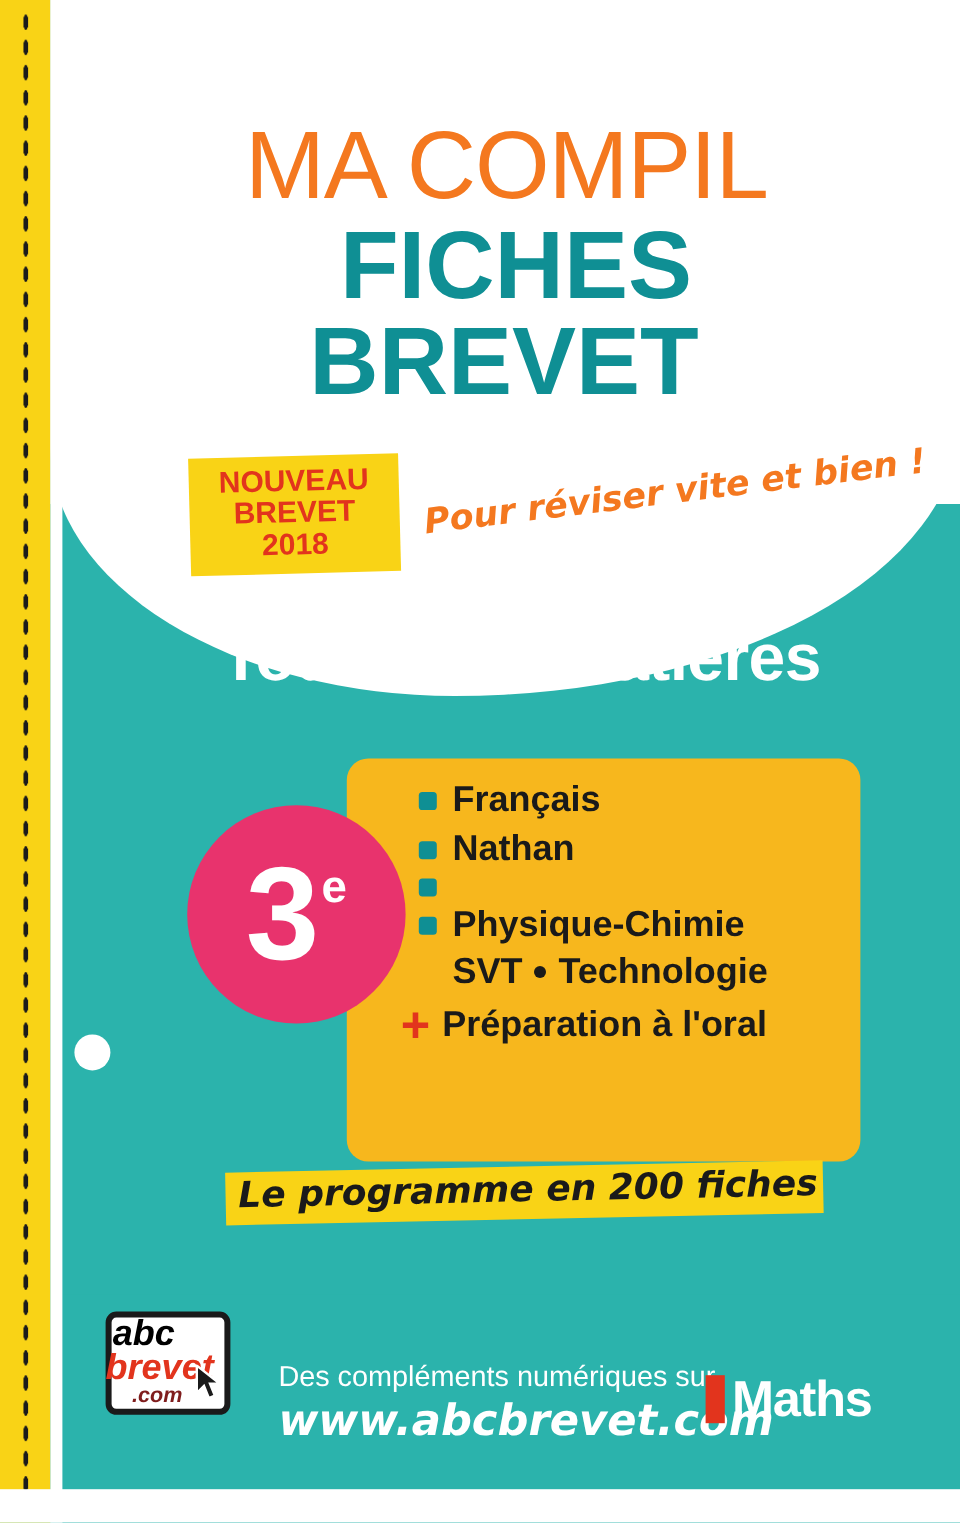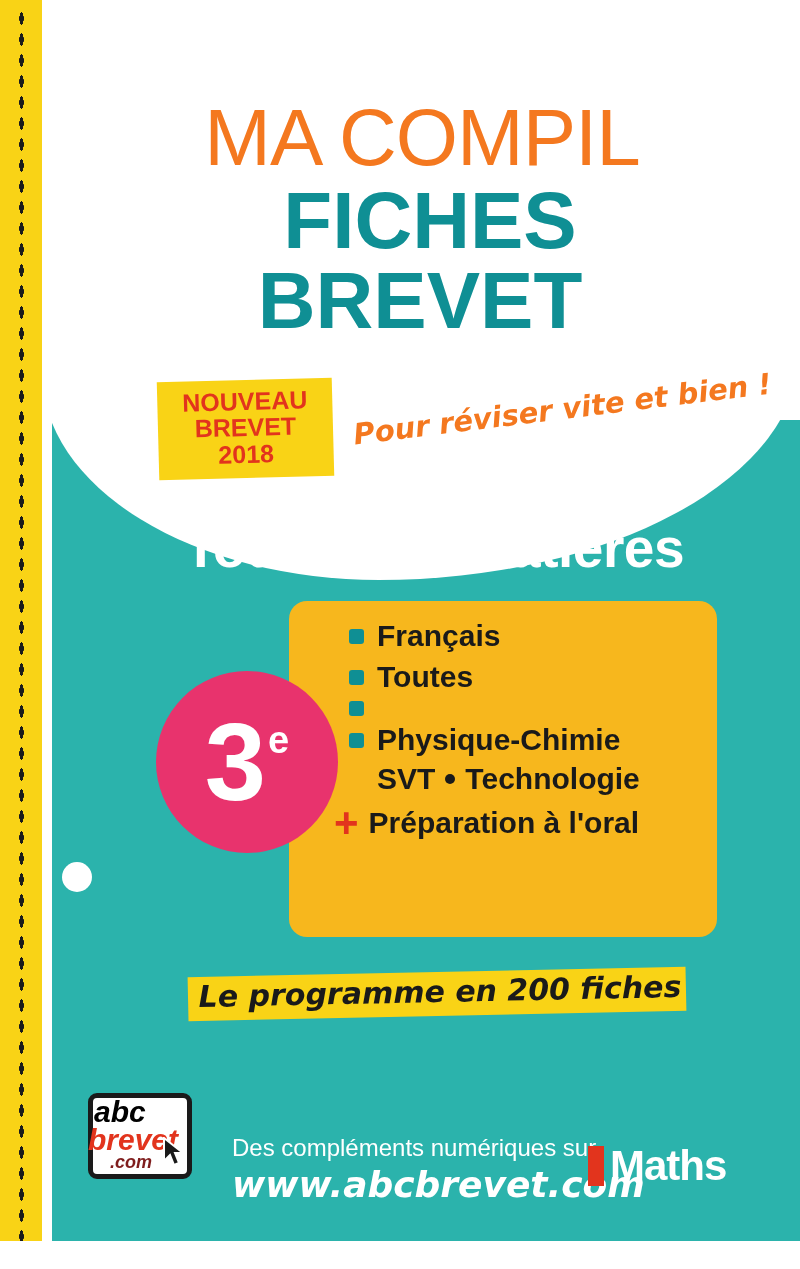--- a/index.html
+++ b/index.html
@@ -176,21 +176,21 @@
     color: #ffffff;
     font-size: 55px;
     font-weight: bold;
     letter-spacing: -0.5px;
   }
 
   
   .subjects {
     position: absolute;
     left: 289px;
-    top: 601px;
+    top: 632px;
     width: 428px;
     height: 336px;
     background: #f7b71d;
     border-radius: 18px;
     z-index: 3;
     padding: 18px 0 0 0;
     box-sizing: border-box;
   }
   .subject-row {
     display: flex;
@@ -439,21 +439,21 @@
 
   <div class="subtitle">Toutes les matières</div>
 
   <div class="subjects">
     <div class="subject-row">
       <span class="bullet"></span>
       <span>Français</span>
     </div>
     <div class="subject-row">
       <span class="bullet"></span>
-      <span>Toutes</span>
+      <span>Nathan</span>
     </div>
     <div class="subject-row">
       <span class="bullet"></span>
     </div>
     <div class="subject-row">
       <span class="bullet"></span>
       <span>Physique-Chimie</span>
     </div>
     <div class="subject-row sub">
       <span>SVT</span>

